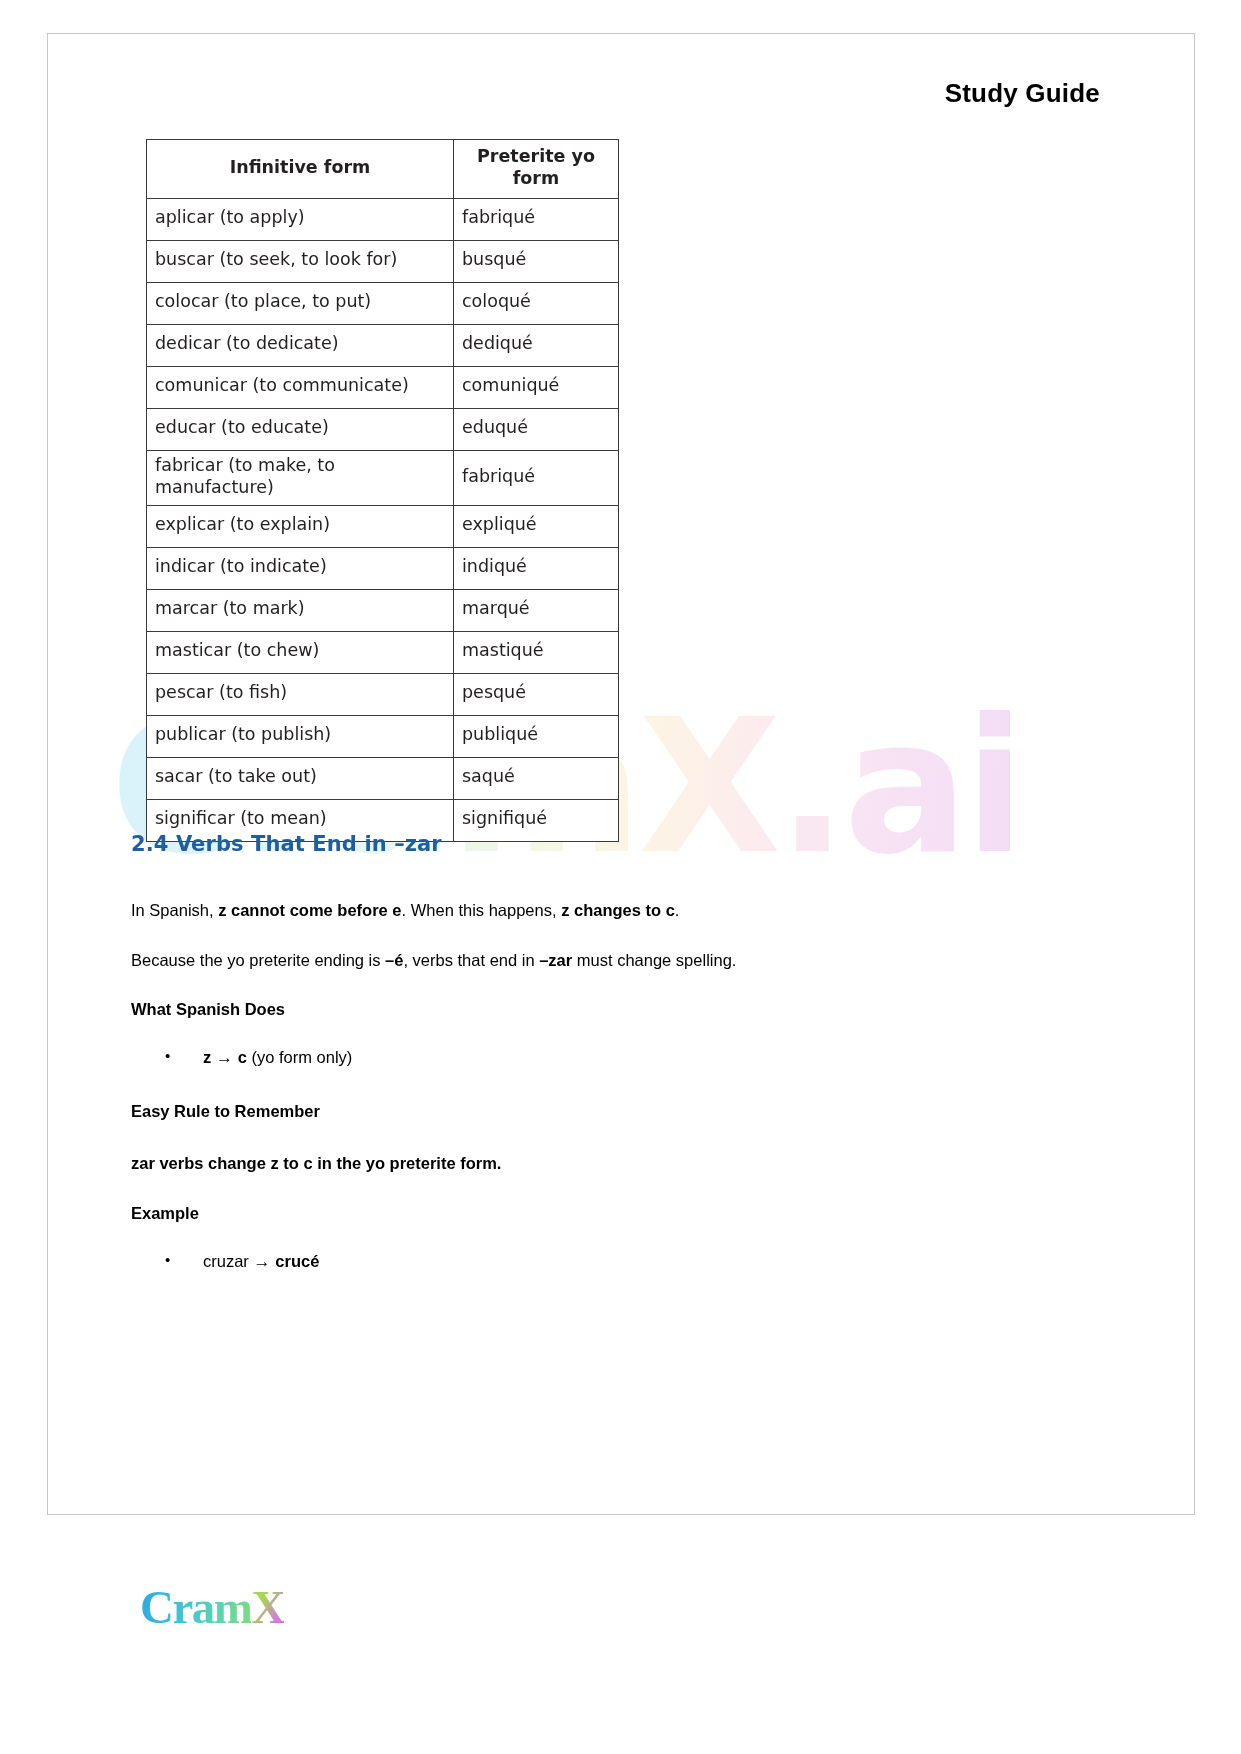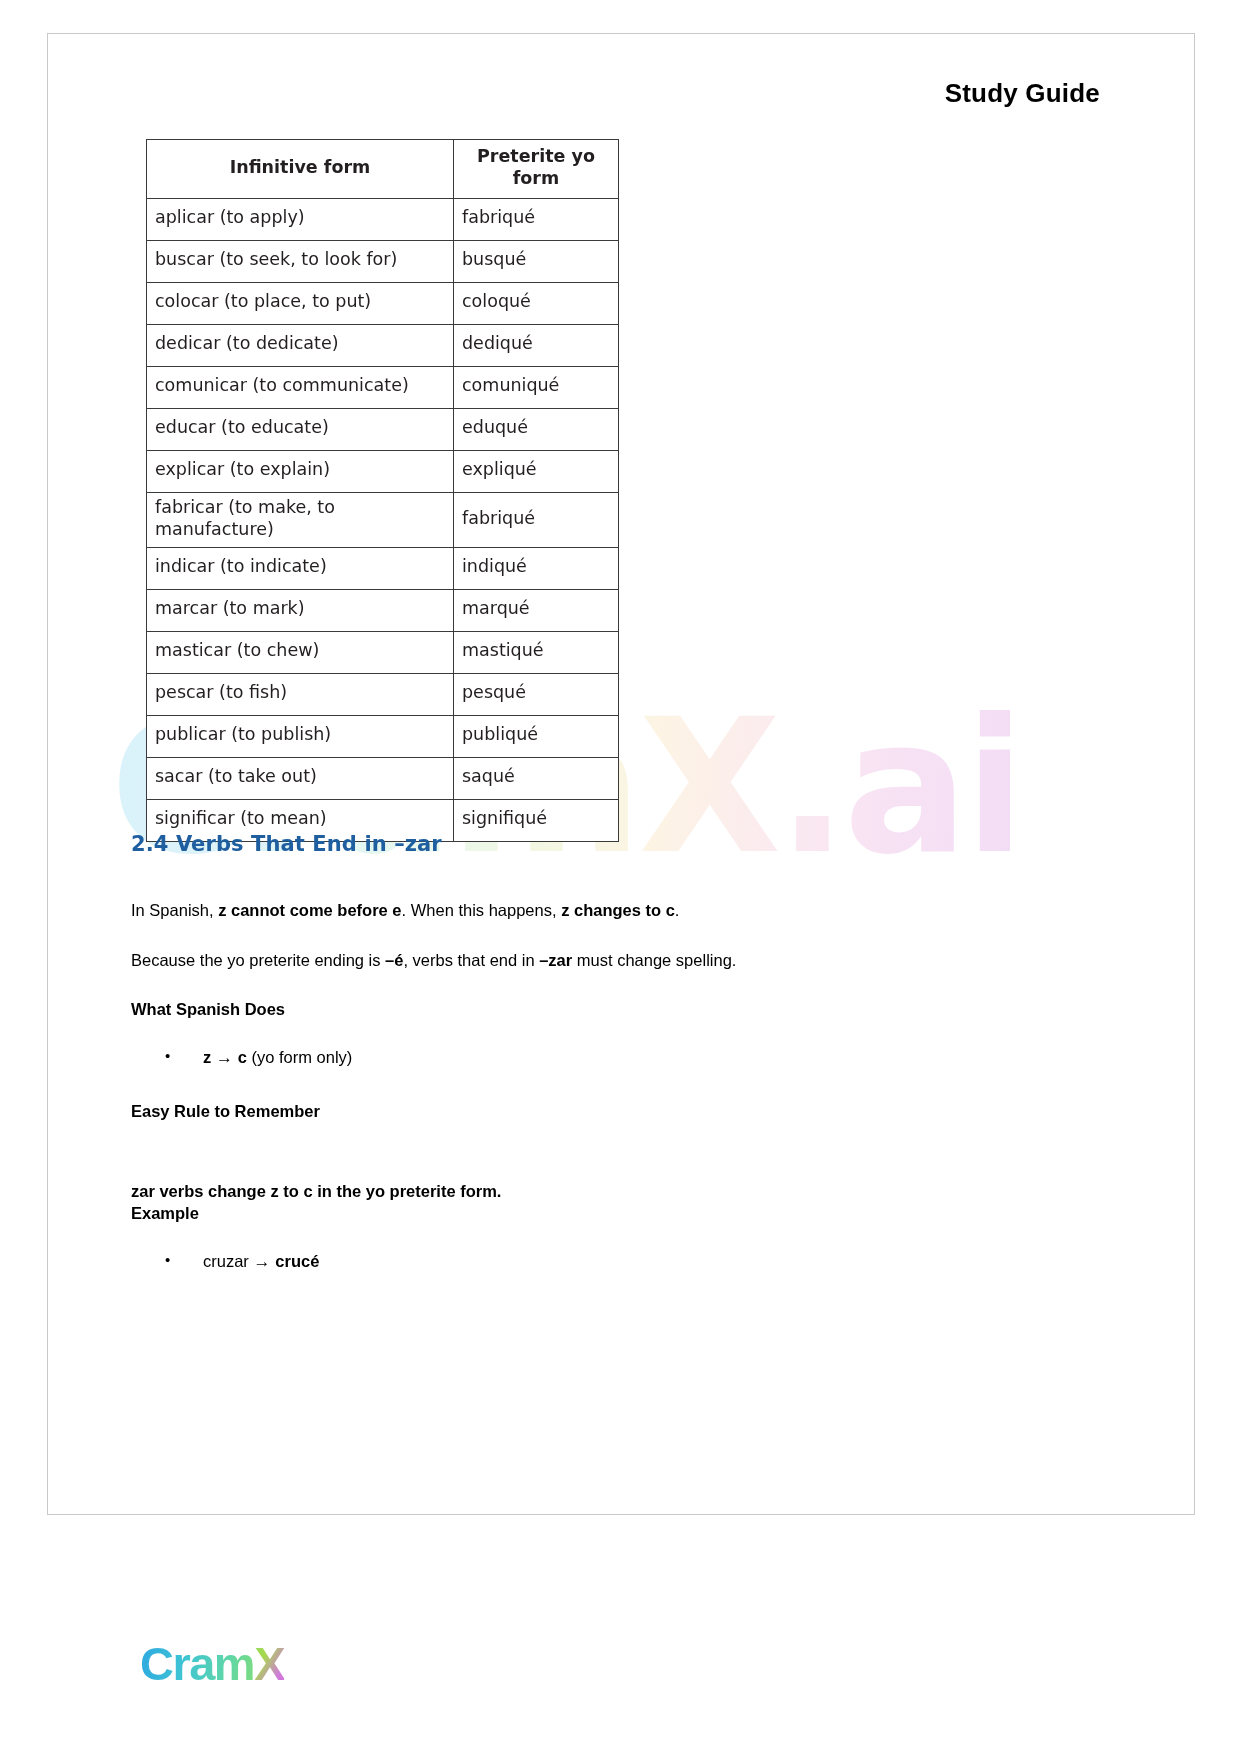--- a/index.html
+++ b/index.html
@@ -132,21 +132,21 @@
     margin: 0;
     font-size: 16.5px;
     color: #000;
     line-height: 1.35;
   }
   p.body-p b { font-weight: 700; }
   p.lead1 { top: 899px; }
   p.lead2 { top: 949px; }
   p.h-what { top: 998px; font-weight: 700; }
   p.h-easy { top: 1100px; font-weight: 700; }
-  p.rule   { top: 1152px; font-weight: 700; margin-top: 28px; }
+  p.rule   { top: 1152px; font-weight: 700; }
   p.h-ex   { top: 1202px; font-weight: 700; }
 
   ul.bullets {
     position: absolute;
     left: 0;
     margin: 0;
     padding: 0;
     list-style: none;
     font-size: 16.5px;
     color: #000;
@@ -164,22 +164,22 @@
     left: 34px;
     top: -1px;
     font-size: 15px;
   }
   .arrow { font-size: 17px; }
 
   
   .logo {
     position: absolute;
     left: 140px;
-    top: 1640px;
-    font-family: Liberation Sans, sans-serif;
+    top: 1584px;
+    font-family: Liberation Serif, serif;
     font-size: 47px;
     font-weight: 700;
     letter-spacing: -1.5px;
     line-height: 1;
     z-index: 3;
     white-space: nowrap;
   }
   .logo .g1 {
     background-image: linear-gradient(100deg, #2ea8e0 0%, #3fc4d4 40%, #5fd6a8 75%, #7ddc7e 100%);
     -webkit-background-clip: text;
@@ -231,26 +231,26 @@
           </tr>
           <tr>
             <td class="col-inf">comunicar (to communicate)</td>
             <td class="col-pre">comuniqué</td>
           </tr>
           <tr>
             <td class="col-inf">educar (to educate)</td>
             <td class="col-pre">eduqué</td>
           </tr>
           <tr>
+            <td class="col-inf">fabricar (to make, to manufacture)</td>
+            <td class="col-pre">fabriqué</td>
+          </tr>
+          <tr>
             <td class="col-inf">explicar (to explain)</td>
             <td class="col-pre">expliqué</td>
-          </tr>
-          <tr>
-            <td class="col-inf">fabricar (to make, to manufacture)</td>
-            <td class="col-pre">fabriqué</td>
           </tr>
           <tr>
             <td class="col-inf">indicar (to indicate)</td>
             <td class="col-pre">indiqué</td>
           </tr>
           <tr>
             <td class="col-inf">marcar (to mark)</td>
             <td class="col-pre">marqué</td>
           </tr>
           <tr>

